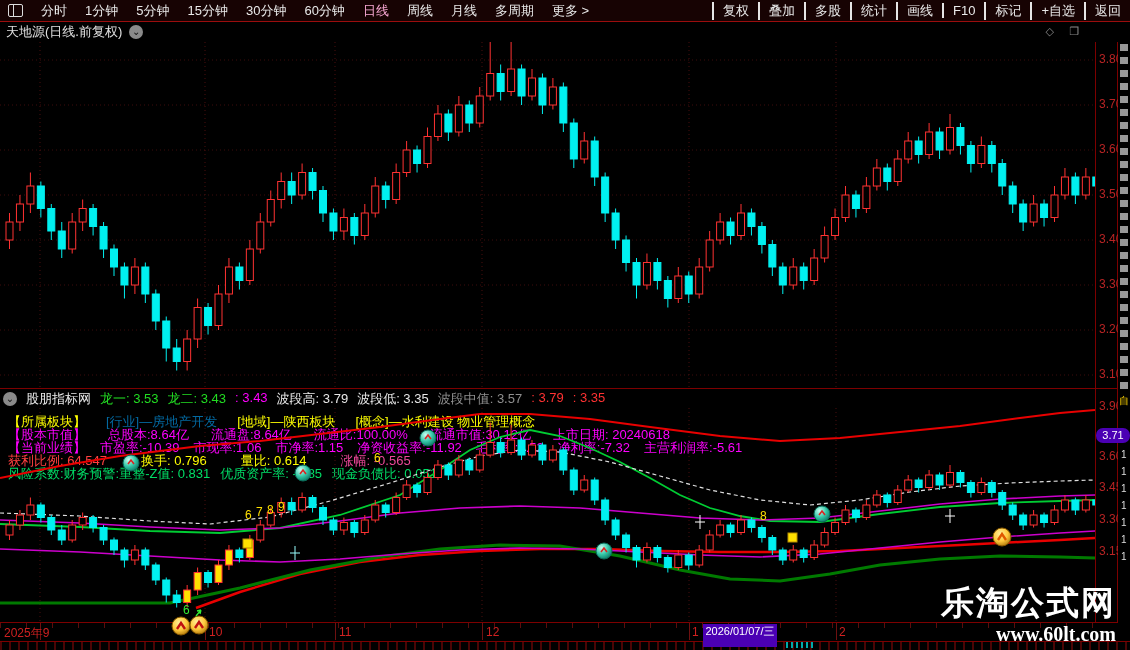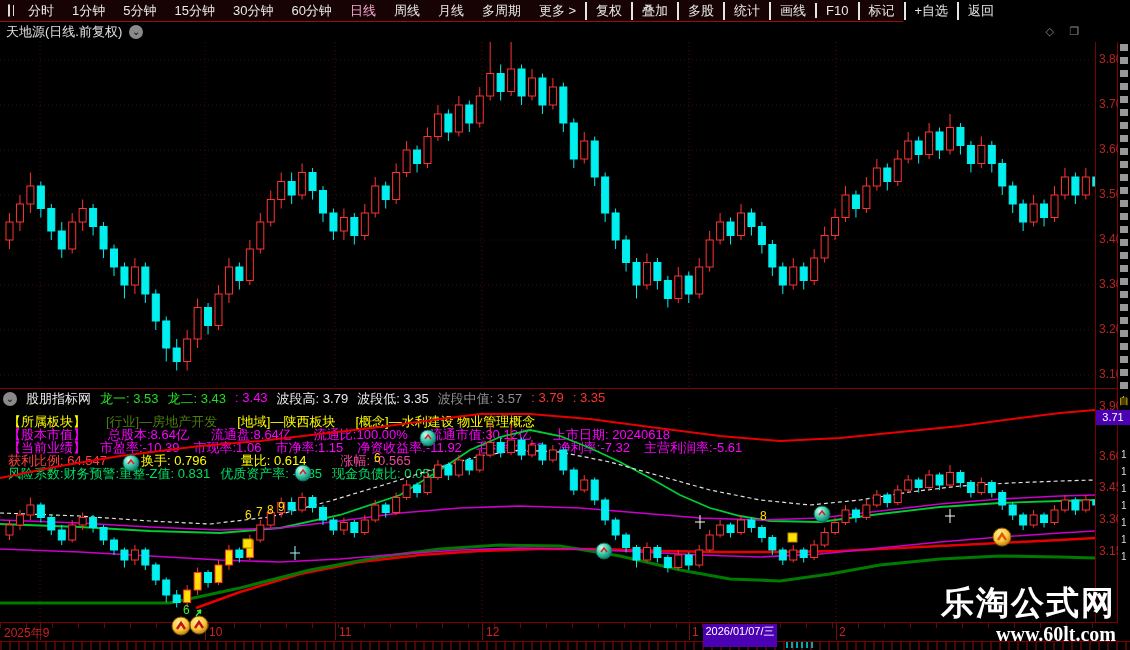--- a/index.html
+++ b/index.html
@@ -1,20 +1,20 @@
 <!DOCTYPE html>
 <html><head>
 <meta charset="utf-8">
 <style>
   html,body{margin:0;padding:0;background:#000;}
   body{width:1130px;height:650px;position:relative;overflow:hidden;
        font-family:"Liberation Sans",sans-serif;-webkit-font-smoothing:none;}
   .abs{position:absolute;}
   
-  .toolbar{left:0;top:0;width:903px;height:21px;background:#170303;
+  .toolbar{left:0;top:0;width:1130px;height:21px;background:#170303;
            border-bottom:1px solid #9b0d0d;display:flex;align-items:center;
            font-size:13px;color:#e9e9e9;z-index:10;}
   .tbicon{width:13px;height:11px;border:1px solid #dcdcdc;border-radius:2px;
           margin:0 9px 0 8px;position:relative;}
   .tbicon:after{content:"";position:absolute;left:4px;top:0;bottom:0;width:1px;background:#dcdcdc;}
   .ptab{margin:0 9px;cursor:pointer;white-space:nowrap;}
   .ptab.active{color:#f9a8d4;}
   .rtools{margin-left:auto;display:flex;align-items:center;}
   .rtool{padding:0 9px;border-left:2px solid #e5e5e5;cursor:pointer;white-space:nowrap;}
   
@@ -334,21 +334,21 @@
 
 <div class="abs hline" style="top:388px;"></div>
 
 <div class="abs indheader">
   <span class="circlechev" style="margin-left:3px;">⌄</span>
   <span style="color:#e8e8e8;">股朋指标网</span>
   <span id="indfields" style="display:flex;column-gap:9px;"><span style="color: rgb(34, 221, 34);">龙一: 3.53</span><span style="color: rgb(34, 221, 34);">龙二: 3.43</span><span style="color: rgb(255, 0, 255);">: 3.43</span><span style="color: rgb(232, 232, 232);">波段高: 3.79</span><span style="color: rgb(232, 232, 232);">波段低: 3.35</span><span style="color: rgb(143, 143, 143);">波段中值: 3.57</span><span style="color: rgb(255, 50, 50);">: 3.79</span><span style="color: rgb(255, 50, 50);">: 3.35</span></span>
 </div>
 
 <div id="infoblock">
-    <div class="info-line" style="top: 415px; column-gap: 20px;"><span style="color: rgb(255, 255, 0);">【所属板块】</span><span style="color: #4d7c0f;">[行业]—房地产开发</span><span style="color: rgb(255, 255, 0);">[地域]—陕西板块</span><span style="color: rgb(255, 255, 0);">[概念]—水利建设 物业管理概念</span></div>
+    <div class="info-line" style="top: 415px; column-gap: 20px;"><span style="color: rgb(255, 255, 0);">【所属板块】</span><span style="color: #0369a1;">[行业]—房地产开发</span><span style="color: rgb(255, 255, 0);">[地域]—陕西板块</span><span style="color: rgb(255, 255, 0);">[概念]—水利建设 物业管理概念</span></div>
     <div class="info-line" style="top: 428px; column-gap: 22px;"><span style="color: rgb(255, 0, 255);">【股本市值】</span><span style="color: rgb(255, 0, 255);">总股本:8.64亿</span><span style="color: rgb(255, 0, 255);">流通盘:8.64亿</span><span style="color: rgb(255, 0, 255);">流通比:100.00%</span><span style="color: rgb(255, 0, 255);">流通市值:30.12亿</span><span style="color: rgb(255, 0, 255);">上市日期: 20240618</span></div>
     <div class="info-line" style="top: 441px; column-gap: 14px;"><span style="color: rgb(255, 0, 255);">【当前业绩】</span><span style="color: rgb(255, 0, 255);">市盈率:-10.39</span><span style="color: rgb(255, 0, 255);">市现率:1.06</span><span style="color: rgb(255, 0, 255);">市净率:1.15</span><span style="color: rgb(255, 0, 255);">净资收益率:-11.92</span><span style="color: rgb(255, 0, 255);">毛利率:5.52</span><span style="color: rgb(255, 0, 255);">净利率:-7.32</span><span style="color: rgb(255, 0, 255);">主营利润率:-5.61</span></div>
     <div class="info-line" style="top: 454px; column-gap: 34px;"><span style="color: rgb(255, 64, 64);">获利比例: 64.547</span><span style="color: rgb(255, 255, 0);">换手: 0.796</span><span style="color: rgb(255, 255, 0);">量比: 0.614</span><span style="color: #ec4899;">涨幅: -0.565</span></div>
     <div class="info-line" style="top: 467px; column-gap: 10px;"><span style="color: rgb(0, 221, 102);">风险系数:财务预警:重整-Z值: 0.831</span><span style="color: rgb(0, 221, 102);">优质资产率: -5.85</span><span style="color: rgb(0, 221, 102);">现金负债比: 0.051</span></div>
   </div>
 
 <svg id="svg-lower" width="1095" height="232" viewBox="0 408 1095 232">
   <defs>
     <radialGradient id="gGlobe" cx="35%" cy="30%" r="75%">
       <stop offset="0%" stop-color="#ccfff2"></stop>
@@ -660,21 +660,21 @@
     <div class="ylab" style="top: 233px;">3.40</div>
     <div class="ylab" style="top: 278px;">3.30</div>
     <div class="ylab" style="top: 323px;">3.20</div>
     <div class="ylab" style="top: 368px;">3.10</div>
     <div class="ylab" style="top: 400px;">3.90</div>
     <div class="ylab" style="top: 450px;">3.60</div>
     <div class="ylab" style="top: 481px;">3.45</div>
     <div class="ylab" style="top: 513px;">3.30</div>
     <div class="ylab" style="top: 545px;">3.15</div>
   </div>
-<div class="abs pricetag" id="pricetag" style="top: 410px;">3.71</div>
+<div class="abs pricetag" id="pricetag" style="top: 428px; border-radius: 7px;">3.71</div>
 
 <div class="abs rstrip">
   <div class="noise"></div>
   <span class="zi">自</span>
   <span id="ones"><span class="one" style="top: 408px;">1</span><span class="one" style="top: 425px;">1</span><span class="one" style="top: 442px;">1</span><span class="one" style="top: 459px;">1</span><span class="one" style="top: 476px;">1</span><span class="one" style="top: 493px;">1</span><span class="one" style="top: 510px;">1</span></span>
 </div>
 
 <div class="abs wm">
   <div class="wm1">乐淘公式网</div>
   <div class="wm2">www.60lt.com</div>

